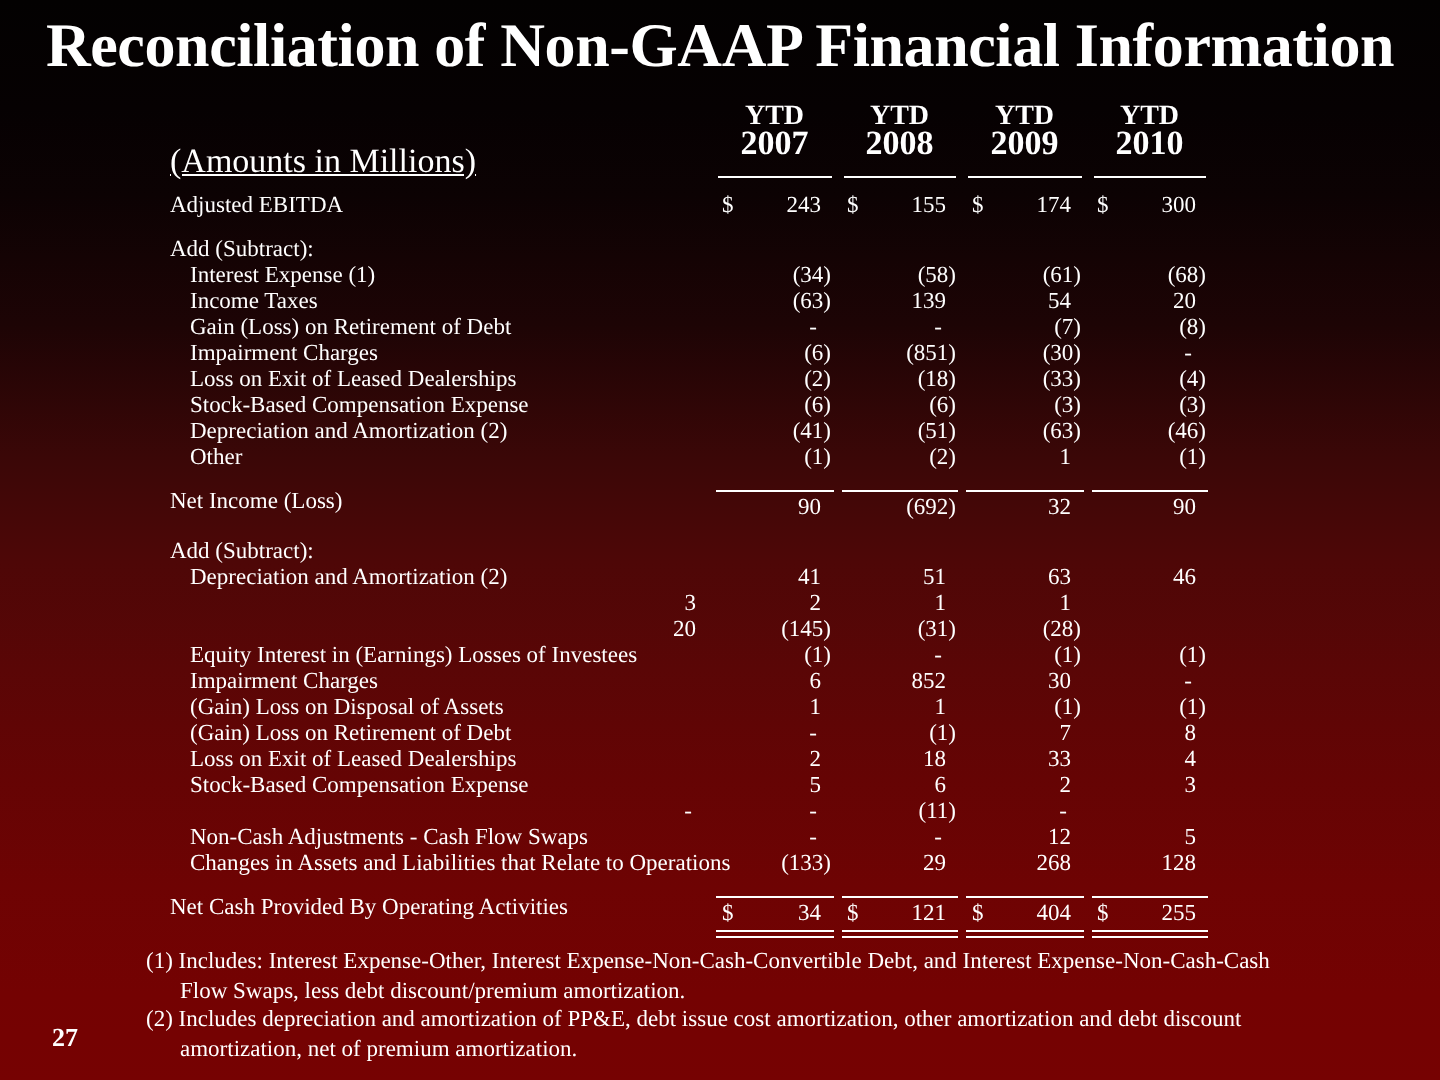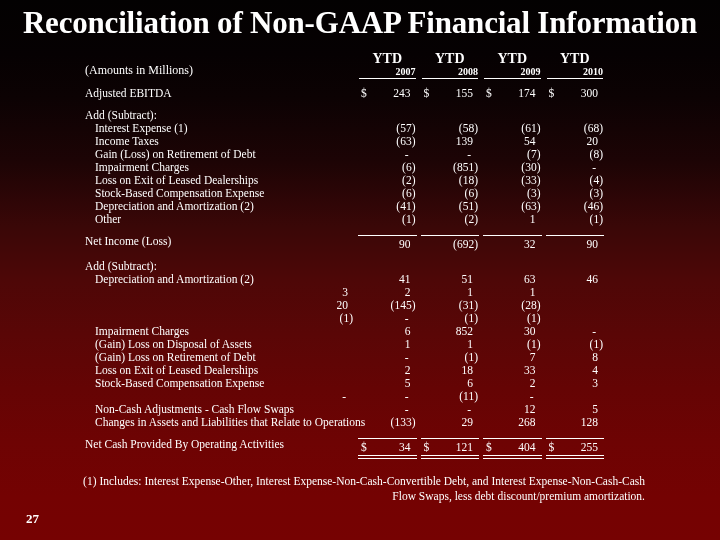--- a/index.html
+++ b/index.html
@@ -12,38 +12,38 @@
       #6e0303 82%, #740202 92%, #760202 100%);
   }
   .title {
     position:absolute; top:5px; left:0; right:0; margin:0;
     text-align:center; font-size:31px; font-weight:bold; letter-spacing:-0.2px;
     white-space:nowrap;
   }
   .fin-table { position:absolute; left:85px; top:52px; width:521px; font-size:11.5px; line-height:13px; }
   .grid { display:grid; grid-template-columns:271px 62.5px 62.5px 62.5px 62.5px; }
   .thead { margin-bottom:8px; }
-  .units { align-self:end; font-size:12px; padding-bottom:2px; }
+  .units { align-self:end; font-size:17px; padding-bottom:2px;text-decoration:underline; }
   .col-head { text-align:center; font-weight:bold; }
   .col-head .ytd { font-size:14px; }
-  .col-head .year-wrap { margin:0 3px; border-bottom:1px solid #fff; padding-bottom:0; font-size:10px;text-align:right; }
+  .col-head .year-wrap { margin:0 3px; border-bottom:1px solid #fff; padding-bottom:10px; font-size:17px; }
   .row .label { white-space:nowrap; }
   .row.indent .label { padding-left:10px;font-family:Liberation Serif, serif; }
   .row.bold { font-weight:normal; }
   .row.gap { margin-top:9px; }
   .cell-inner { display:flex; justify-content:flex-end; margin:0 2px; min-height:13px; }
   .cell-inner.has-dollar { justify-content:space-between; }
   .dollar { padding-left:3px; }
   .num { padding-right:6px; }
   .num.paren { padding-right:1px; }
   .num.dash { padding-right:8px; }
   .row.rule-top .cell-inner { border-top:1px solid #fff; padding-top:2px; }
   .row.rule-top { margin-top:9px; }
   .row.double-bottom .cell-inner { border-bottom:4px double #fff; padding-bottom:1px; }
-  .footnotes { position:absolute; left:73px; top:474px; width:572px; font-size:11.5px; line-height:14.5px;text-align:right; }
+  .footnotes { position:absolute; left:73px; top:474px; width:572px; font-size:11.5px; line-height:14.5px; }
   .footnotes p { margin:0; text-indent:-17px; padding-left:17px; }
   .page-number { position:absolute; left:26px; bottom:13px; font-size:13px; font-weight:bold; }
 </style>
 </head>
 <body>
 
 <div class="slide">
   <h1 class="title">Reconciliation of Non-GAAP Financial Information</h1>
 
   <div class="fin-table">
@@ -107,21 +107,21 @@
             <div class="cell-inner"></div>
           </div>
           <div class="cell">
             <div class="cell-inner"></div>
           </div>
         </div>
         <div class="grid row indent">
           <div class="label">Interest Expense (1)</div>
           <div class="cell">
             <div class="cell-inner">
-              <span class="num paren">(57)</span>
+              <span class="num paren">(34)</span>
             </div>
           </div>
           <div class="cell">
             <div class="cell-inner">
               <span class="num paren">(58)</span>
             </div>
           </div>
           <div class="cell">
             <div class="cell-inner">
               <span class="num paren">(61)</span>
@@ -393,20 +393,21 @@
               <span class="num paren">(31)</span>
             </div>
           </div>
           <div class="cell">
             <div class="cell-inner">
               <span class="num paren">(28)</span>
             </div>
           </div>
         </div>
         <div class="grid row indent">
+          <div class="label">Equity Interest in (Earnings) Losses of Investees</div>
           <div class="cell">
             <div class="cell-inner">
               <span class="num paren">(1)</span>
             </div>
           </div>
           <div class="cell">
             <div class="cell-inner">
               <span class="num dash">-</span>
             </div>
           </div>
@@ -629,16 +630,17 @@
               <span class="dollar">$</span>
               <span class="num">255</span>
             </div>
           </div>
         </div>
       </div>
   </div>
 
   <div class="footnotes">
     <p>(1) Includes: Interest Expense-Other, Interest Expense-Non-Cash-Convertible Debt, and Interest Expense-Non-Cash-Cash Flow Swaps, less debt discount/premium amortization.</p>
+    <p>(2) Includes depreciation and amortization of PP&amp;E, debt issue cost amortization, other amortization and debt discount amortization, net of premium amortization.</p>
   </div>
 
   <div class="page-number">27</div>
 </div>
 
 </body></html>

